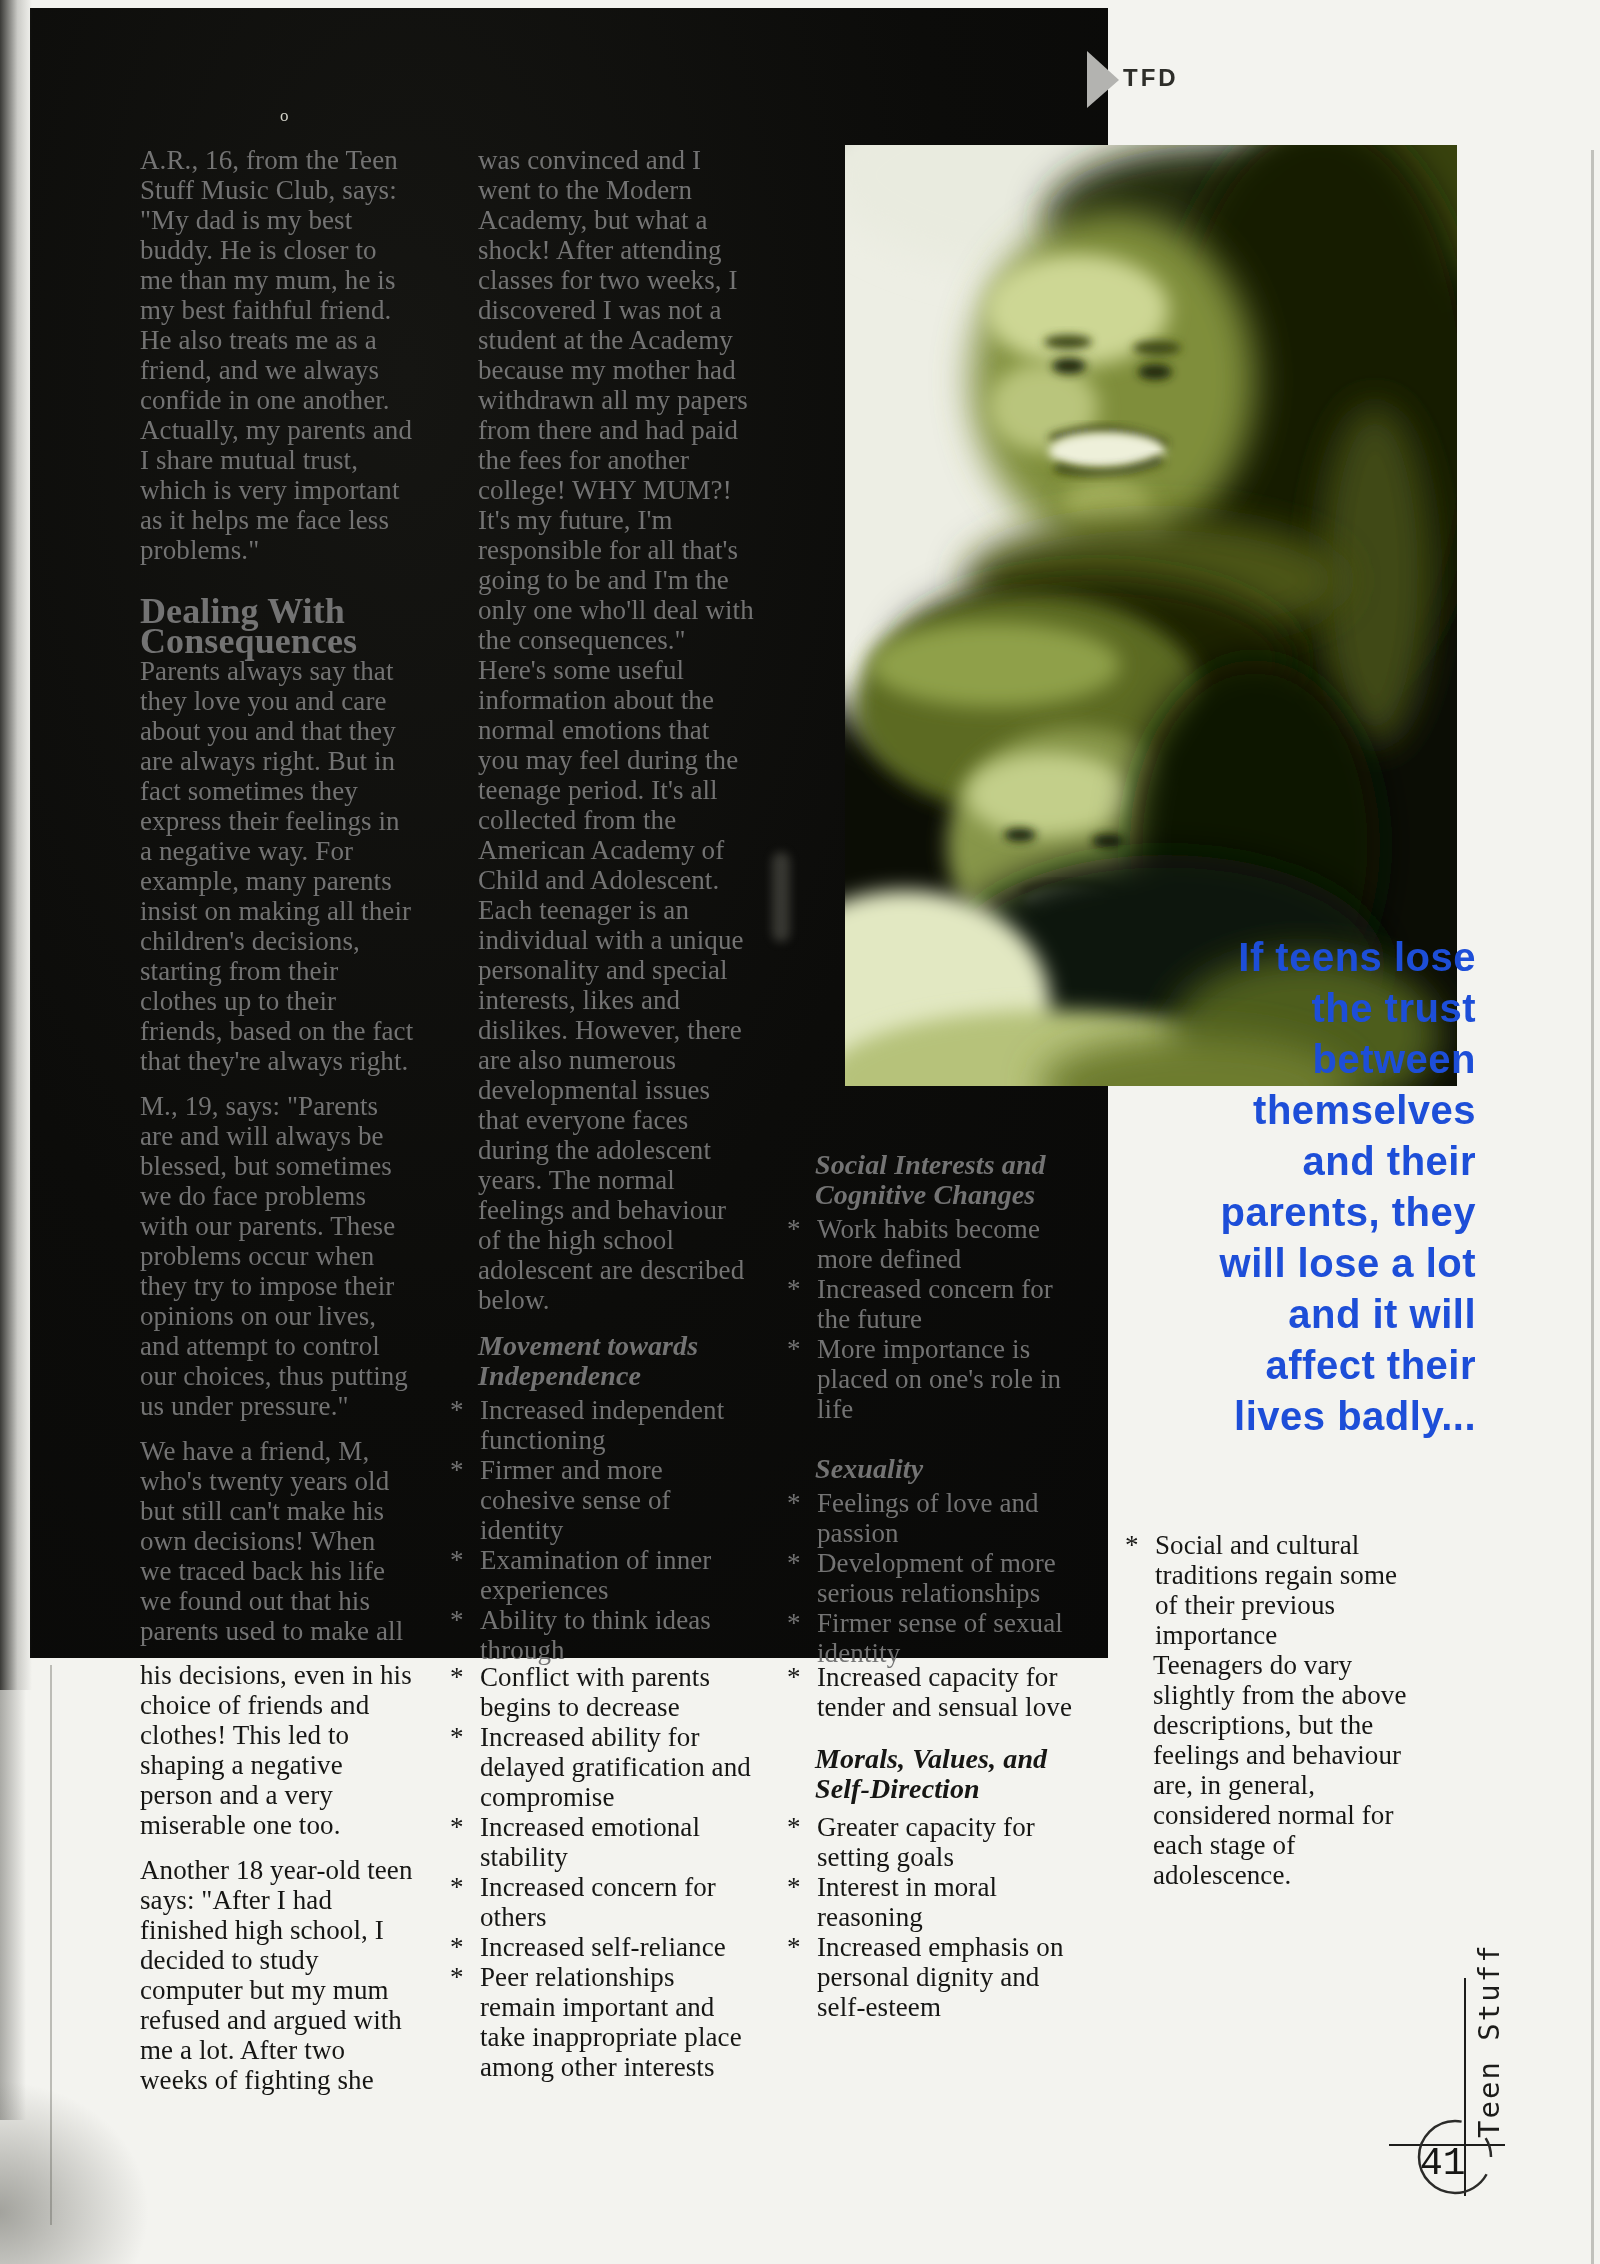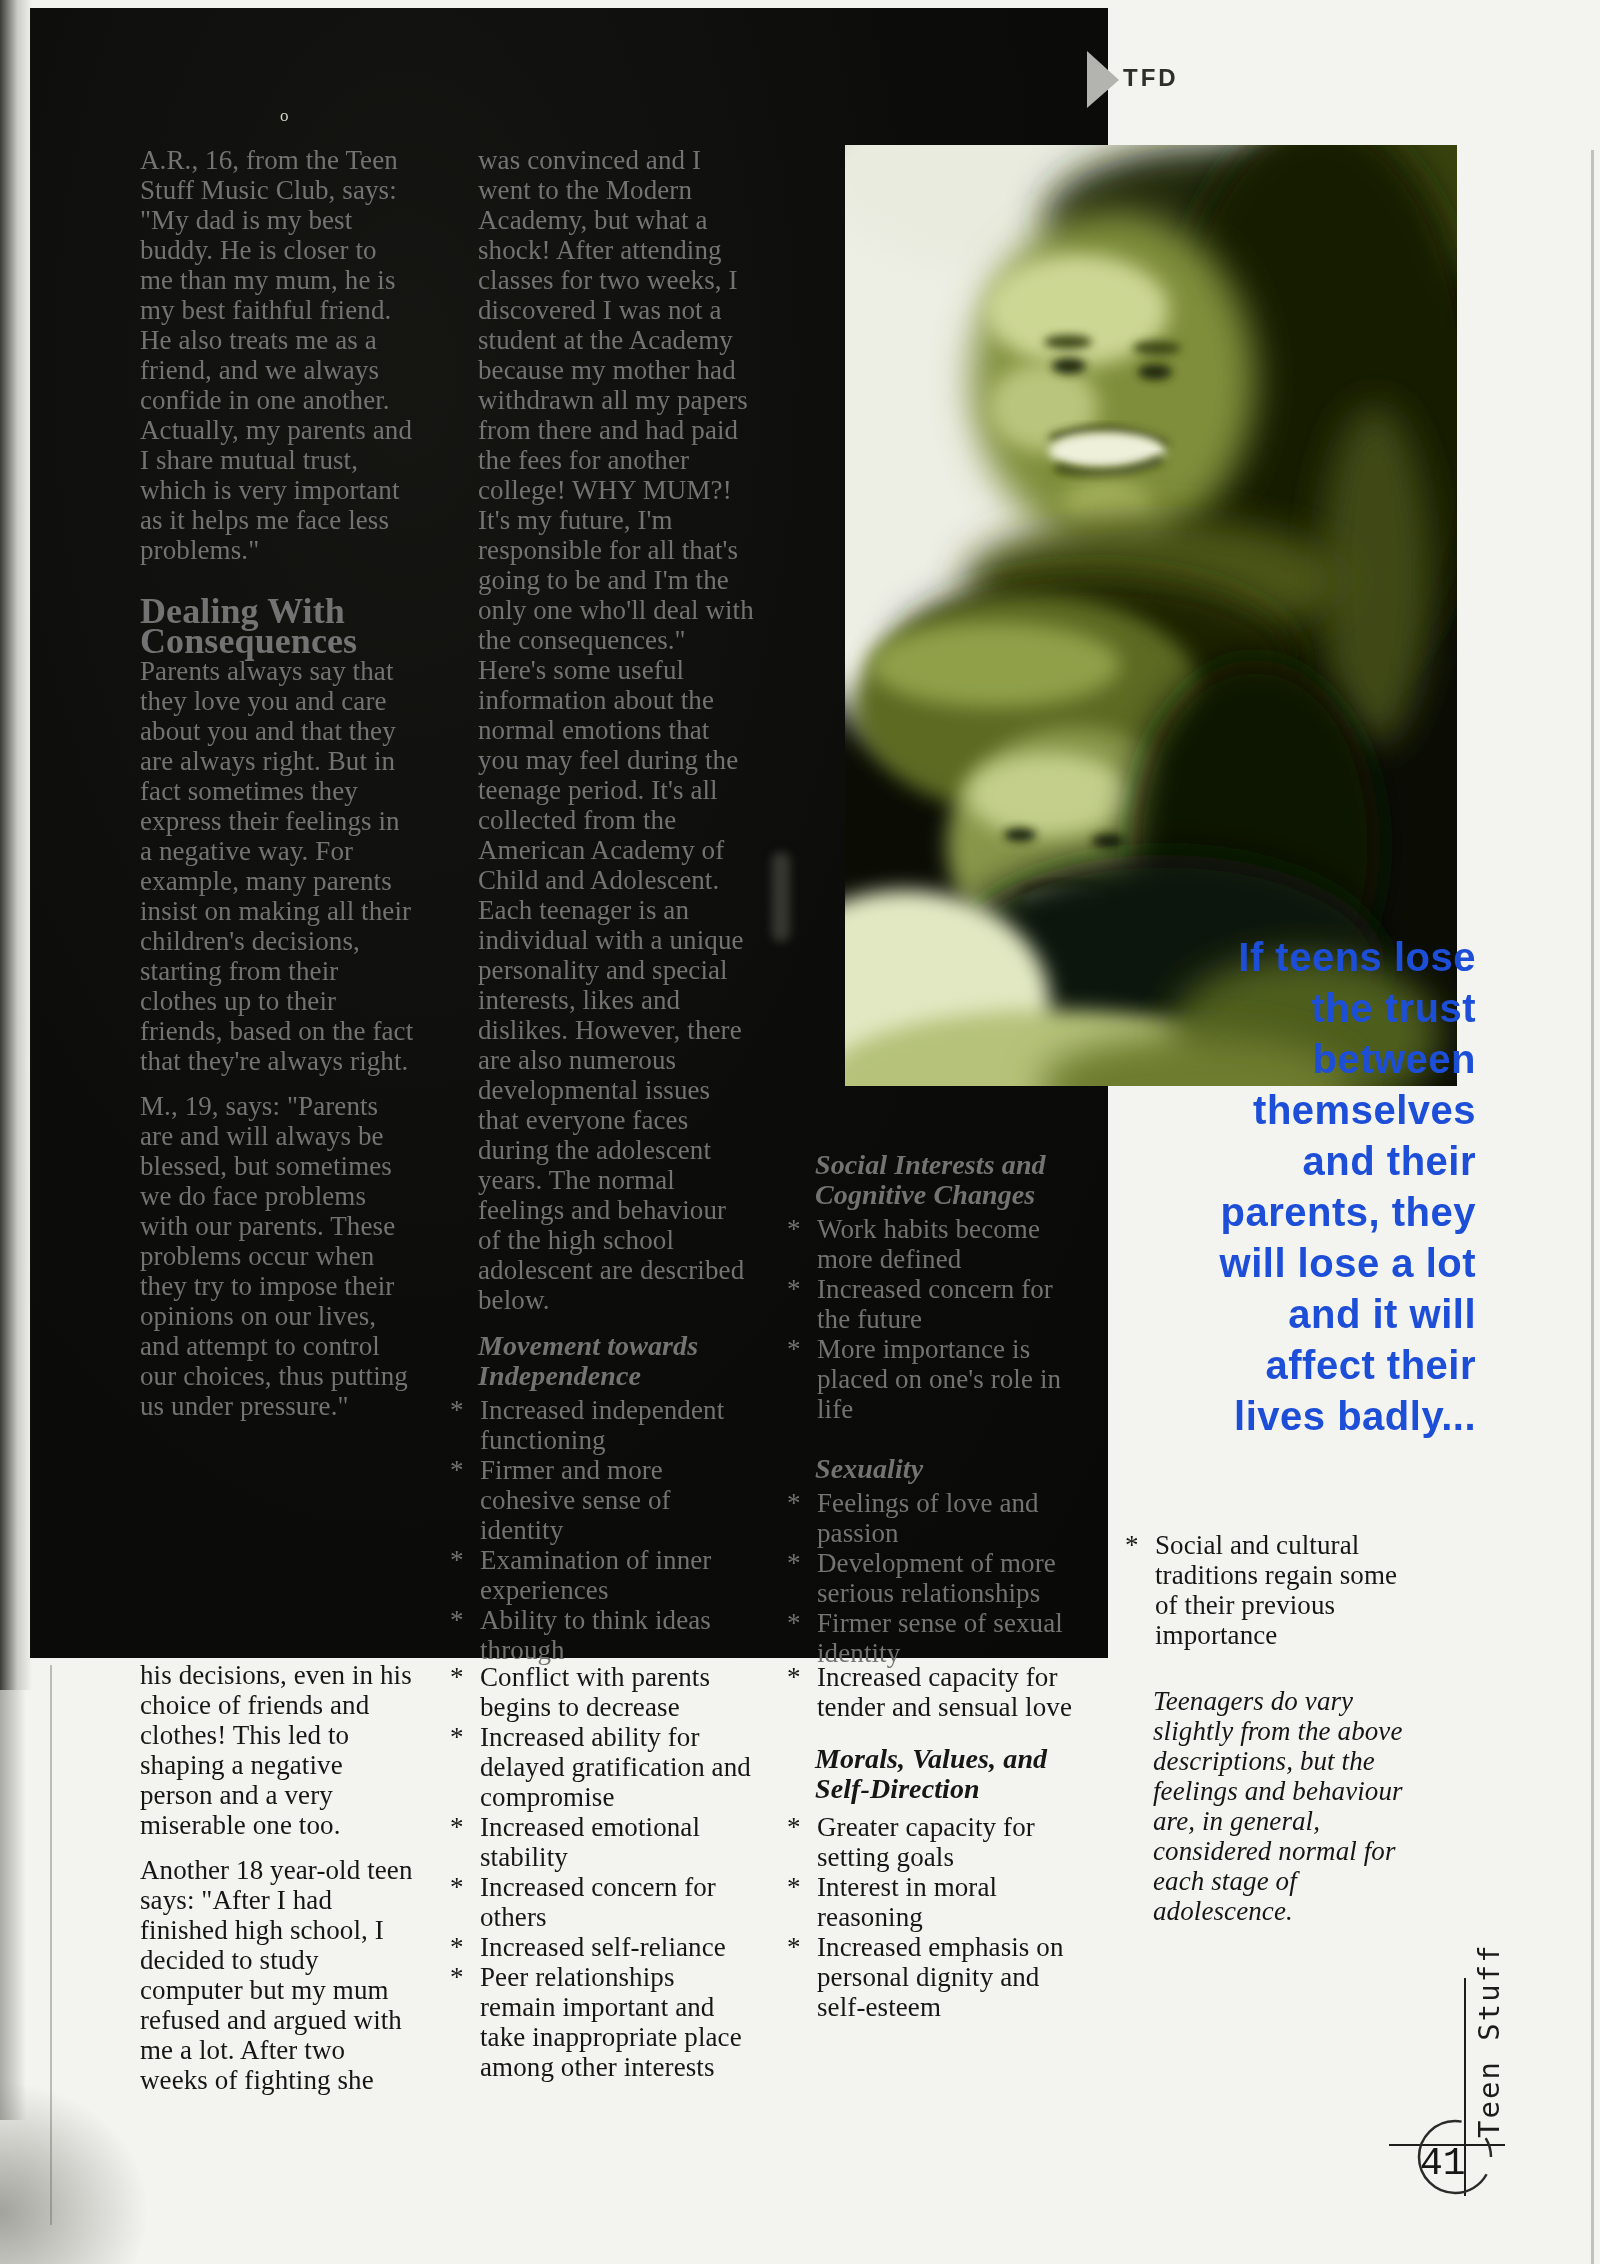--- a/index.html
+++ b/index.html
@@ -11,21 +11,21 @@
   
   .photo{position:absolute;left:845px;top:145px;width:612px;height:941px;background:#0b0d05;}
   .photo svg{display:block;}
   
   .col{position:absolute;font-size:27px;line-height:30px;color:#737373;letter-spacing:.1px;}
   .col.onwhite{color:#161614;}
   .pre{white-space:pre-line;}
   .h-b{font-weight:bold;font-size:36px;line-height:30px;}
   .h-bi{font-weight:bold;font-style:italic;font-size:28px;line-height:30px;}
   .m15{margin-top:15px;} .m31{margin-top:31px;} .m16{margin-top:16px;}
-  .m30{margin-top:30px;} .m22{margin-top:22px;} .m36{margin-top:36px;font-style:italic;}
+  .m30{margin-top:30px;} .m22{margin-top:22px;} .m36{}
   .m4{margin-top:4px;} .m8{margin-top:8px;}
   .b{display:flex;align-items:flex-start;}
   .b .star{flex:0 0 30px;margin-left:-30px;text-align:left;padding-left:2px;}
   
   .quote{position:absolute;top:932px;right:168px;width:480px;text-align:right;
          font-family:"Liberation Sans",sans-serif;font-weight:700;
          font-size:40px;line-height:51px;letter-spacing:.5px;}
   
   .tfd{position:absolute;left:1085px;top:48px;width:160px;height:64px;}
   .tfd .label{position:absolute;left:38px;top:16px;font-family:"Liberation Sans",sans-serif;
@@ -160,20 +160,27 @@
 are and will always be
 blessed, but sometimes
 we do face problems
 with our parents. These
 problems occur when
 they try to impose their
 opinions on our lives,
 and attempt to control
 our choices, thus putting
 us under pressure."</div>
+    <div class="pre m15">We have a friend, M,
+who's twenty years old
+but still can't make his
+own decisions! When
+we traced back his life
+we found out that his
+parents used to make all</div>
   </div>
 
   <div class="col onwhite" style="left:140px;top:1660px;width:300px;">
     <div class="pre">his decisions, even in his
 choice of friends and
 clothes! This led to
 shaping a negative
 person and a very
 miserable one too.</div>
     <div class="pre m15">Another 18 year-old teen

